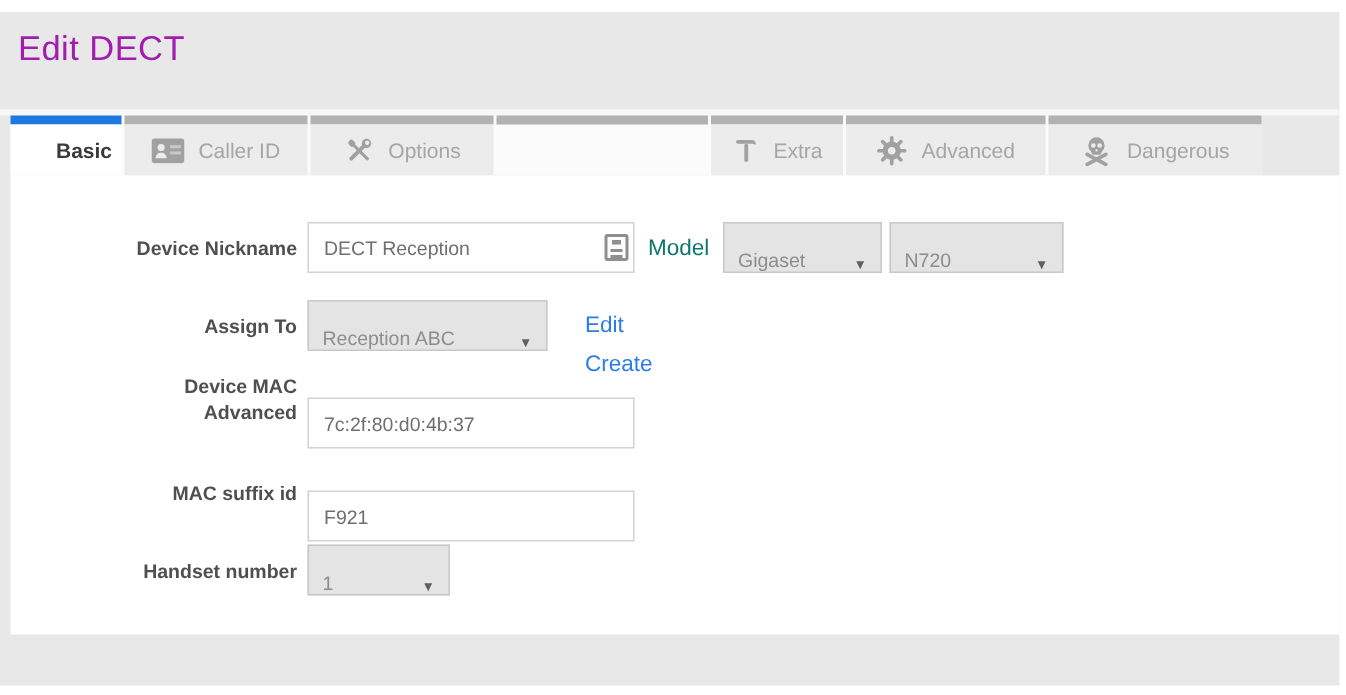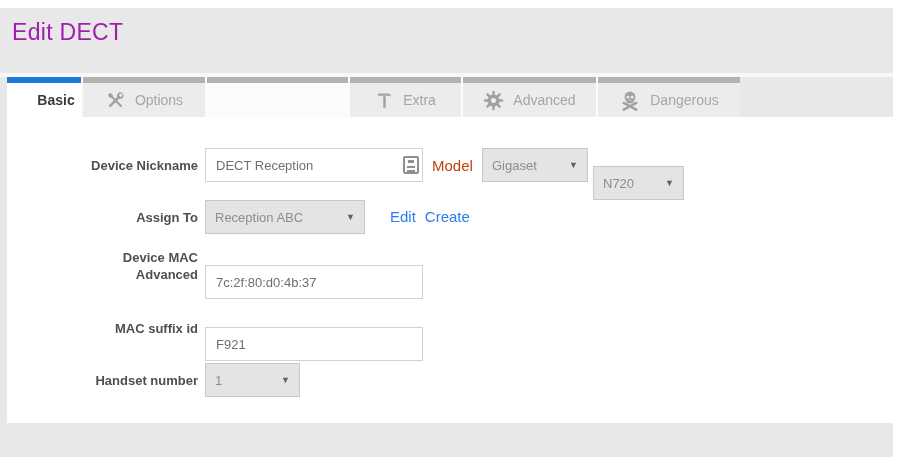--- a/index.html
+++ b/index.html
@@ -89,39 +89,40 @@
     padding: 0 28px 0 10px;
     outline: none;
   }
   .text-input.no-icon { padding-right: 10px; margin-top: 16px; }
   .select-box {
     position: absolute;
     height: 34px;
     background: #e4e4e4;
     border: 1px solid #c8c8c8;
     display: flex;
-    align-items: center;
+    align-items: flex-end;
     justify-content: space-between;
     padding: 0 9px;
     font-size: 13px;
     color: #8d8d8d;
     cursor: pointer;
   }
   .caret { font-size: 9px; color: #606060; margin-left: 10px; }
   .inline-label {
     position: absolute;
     font-size: 15px;
-    color: #c2410c;
+    color: #0f766e;
   }
   .links {
     position: absolute;
     left: 390px; top: 208px;
     display: flex;
     gap: 9px;
     font-size: 15px;
+    flex-direction: column;
   }
   .link { color: #2b7de9; cursor: pointer; text-decoration: none; }
   .autofill-icon {
     position: absolute;
     left: 403px; top: 156px;
     width: 16px; height: 18px;
     border: 2px solid #8f8f8f;
     border-radius: 2px;
     background: #fdfdfd;
   }
@@ -152,20 +153,35 @@
 
 <div class="tabs">
 
   <div class="tab active" style="width:74px">
     <div class="tab-top"></div>
     <div class="tab-body">
         <span>Basic</span>
       </div>
   </div>
 
+  <div class="tab" style="width:122px">
+    <div class="tab-top"></div>
+    <div class="tab-body">
+      <span class="tab-icon">
+        <svg width="22" height="17" viewBox="0 0 24 18">
+          <rect x="0" y="0" width="24" height="18" rx="2.5" fill="#a1a1a1"></rect>
+          <circle cx="7" cy="6.6" r="2.6" fill="#ececec"></circle>
+          <path d="M3 14.5 c0-2.6 1.8-4 4-4 s4 1.4 4 4 z" fill="#ececec"></path>
+          <rect x="13.5" y="5" width="8" height="2.2" fill="#c9c9c9"></rect>
+          <rect x="13.5" y="9.5" width="8" height="2.2" fill="#c9c9c9"></rect>
+        </svg>
+      </span>
+      <span>Caller ID</span>
+    </div>
+  </div>
 
   <div class="tab" style="width:122px">
     <div class="tab-top"></div>
     <div class="tab-body">
       <span class="tab-icon">
         <svg width="21" height="21" viewBox="0 0 24 24" fill="#a1a1a1">
           <g transform="rotate(45 12 12)">
             <circle cx="12" cy="4.2" r="3.6"></circle>
             <rect x="10.5" y="4" width="3" height="18" rx="1.4"></rect>
             <circle cx="12" cy="3.4" r="1.7" fill="#ececec"></circle>
@@ -177,21 +193,21 @@
         </svg>
       </span>
       <span>Options</span>
     </div>
   </div>
 
   <div class="tab" style="width:141px">
     <div class="tab-top"></div>
   </div>
 
-  <div class="tab" style="width:111px">
+  <div class="tab" style="width:88px">
     <div class="tab-top"></div>
     <div class="tab-body">
       <span class="tab-icon">
         <svg width="19" height="21" viewBox="0 0 24 24" fill="#a1a1a1">
           <path d="M5 3 h12 q3 0.6 3 3.2 v1 q-1.5-1.2-3-1.2 H5 q-1.6 0-1.6-1.5 Q3.4 3 5 3 z"></path>
           <rect x="10.4" y="6" width="3.2" height="15.5" rx="1.5"></rect>
         </svg>
       </span>
       <span>Extra</span>
     </div>
@@ -247,21 +263,21 @@
 <div class="card"></div>
 
 <label class="field-label" style="top:157px">Device Nickname</label>
 <input class="text-input" style="top: 148px;" type="text" value="DECT Reception">
 <span class="autofill-icon"></span>
 <span class="inline-label" style="left:432px; top:157px">Model</span>
 <div class="select-box" style="left:482px; top:148px; width:106px">
   <span>Gigaset</span>
   <span class="caret">▼</span>
 </div>
-<div class="select-box" style="left:593px; top:166px; width:91px">
+<div class="select-box" style="left:593px; top:148px; width:116px">
   <span>N720</span>
   <span class="caret">▼</span>
 </div>
 
 <label class="field-label" style="top:209px">Assign To</label>
 <div class="select-box" style="left:205px; top:200px; width:160px">
   <span>Reception ABC</span>
   <span class="caret">▼</span>
 </div>
 <div class="links">

